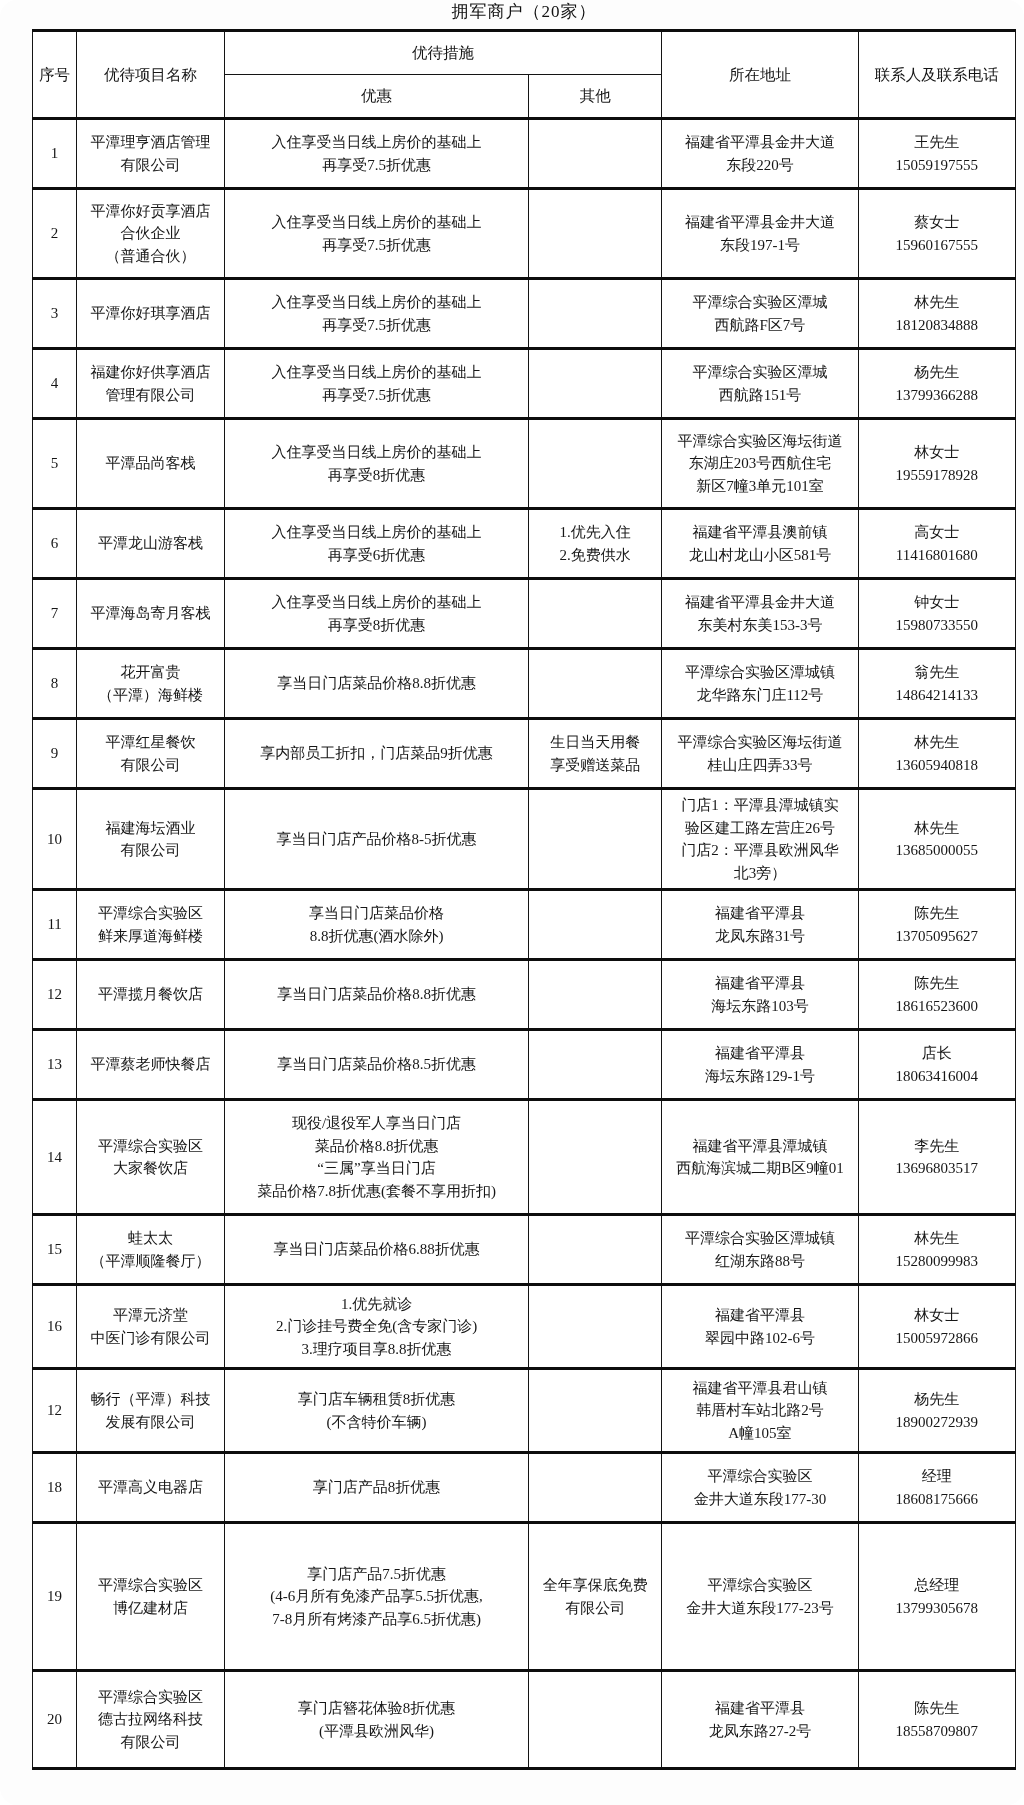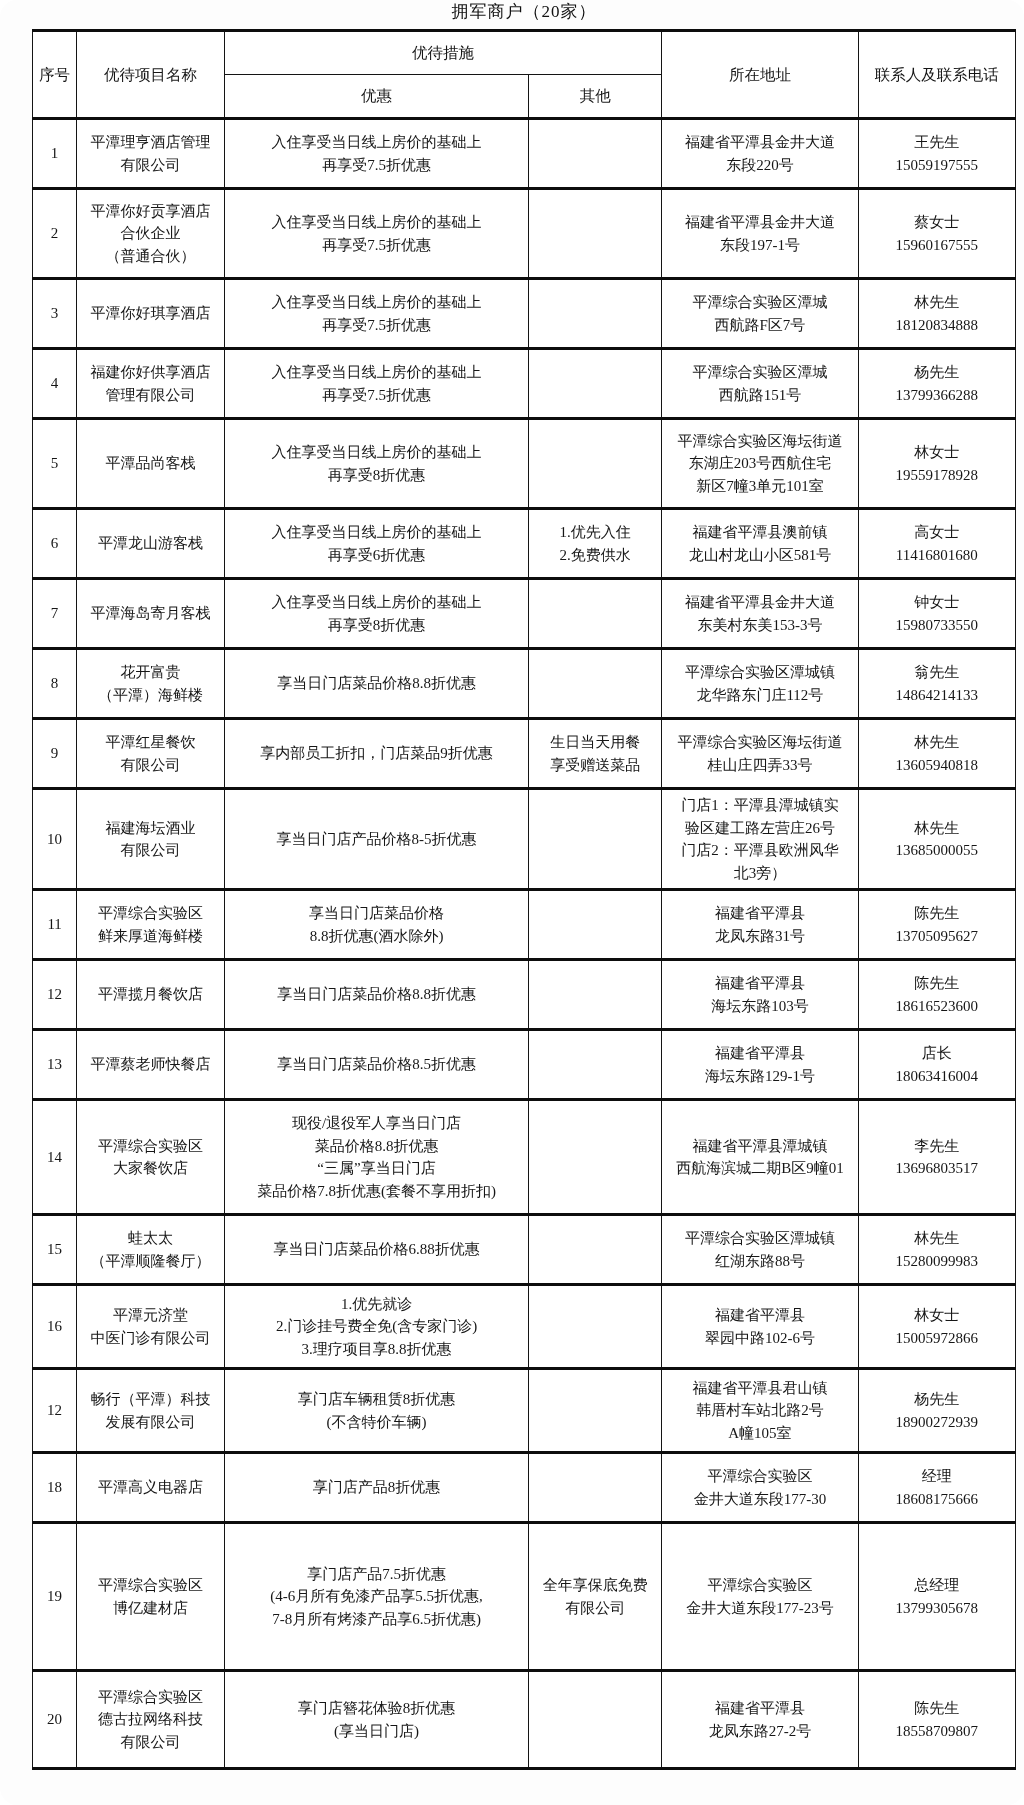--- a/index.html
+++ b/index.html
@@ -326,21 +326,21 @@
 金井大道东段177-23号</td>
           <td>总经理
 13799305678</td>
         </tr>
         <tr>
           <td>20</td>
           <td>平潭综合实验区
 德古拉网络科技
 有限公司</td>
           <td>享门店簪花体验8折优惠
-(享当日门店)</td>
+(平潭县欧洲风华)</td>
           <td></td>
           <td>福建省平潭县
 龙凤东路27-2号</td>
           <td>陈先生
 18558709807</td>
         </tr>
       </tbody>
   </table>
 </div>
 

